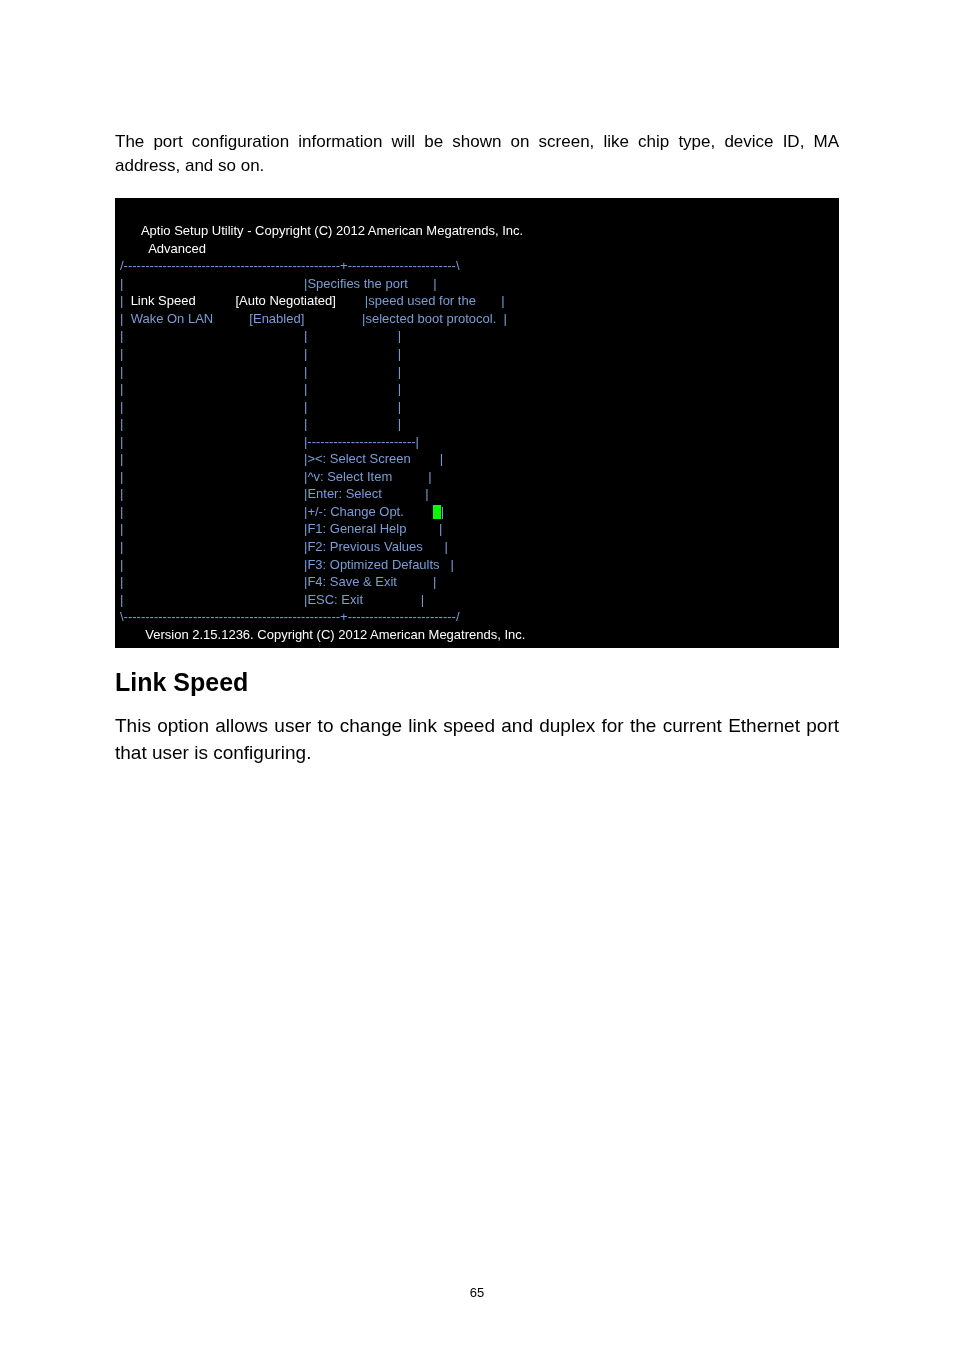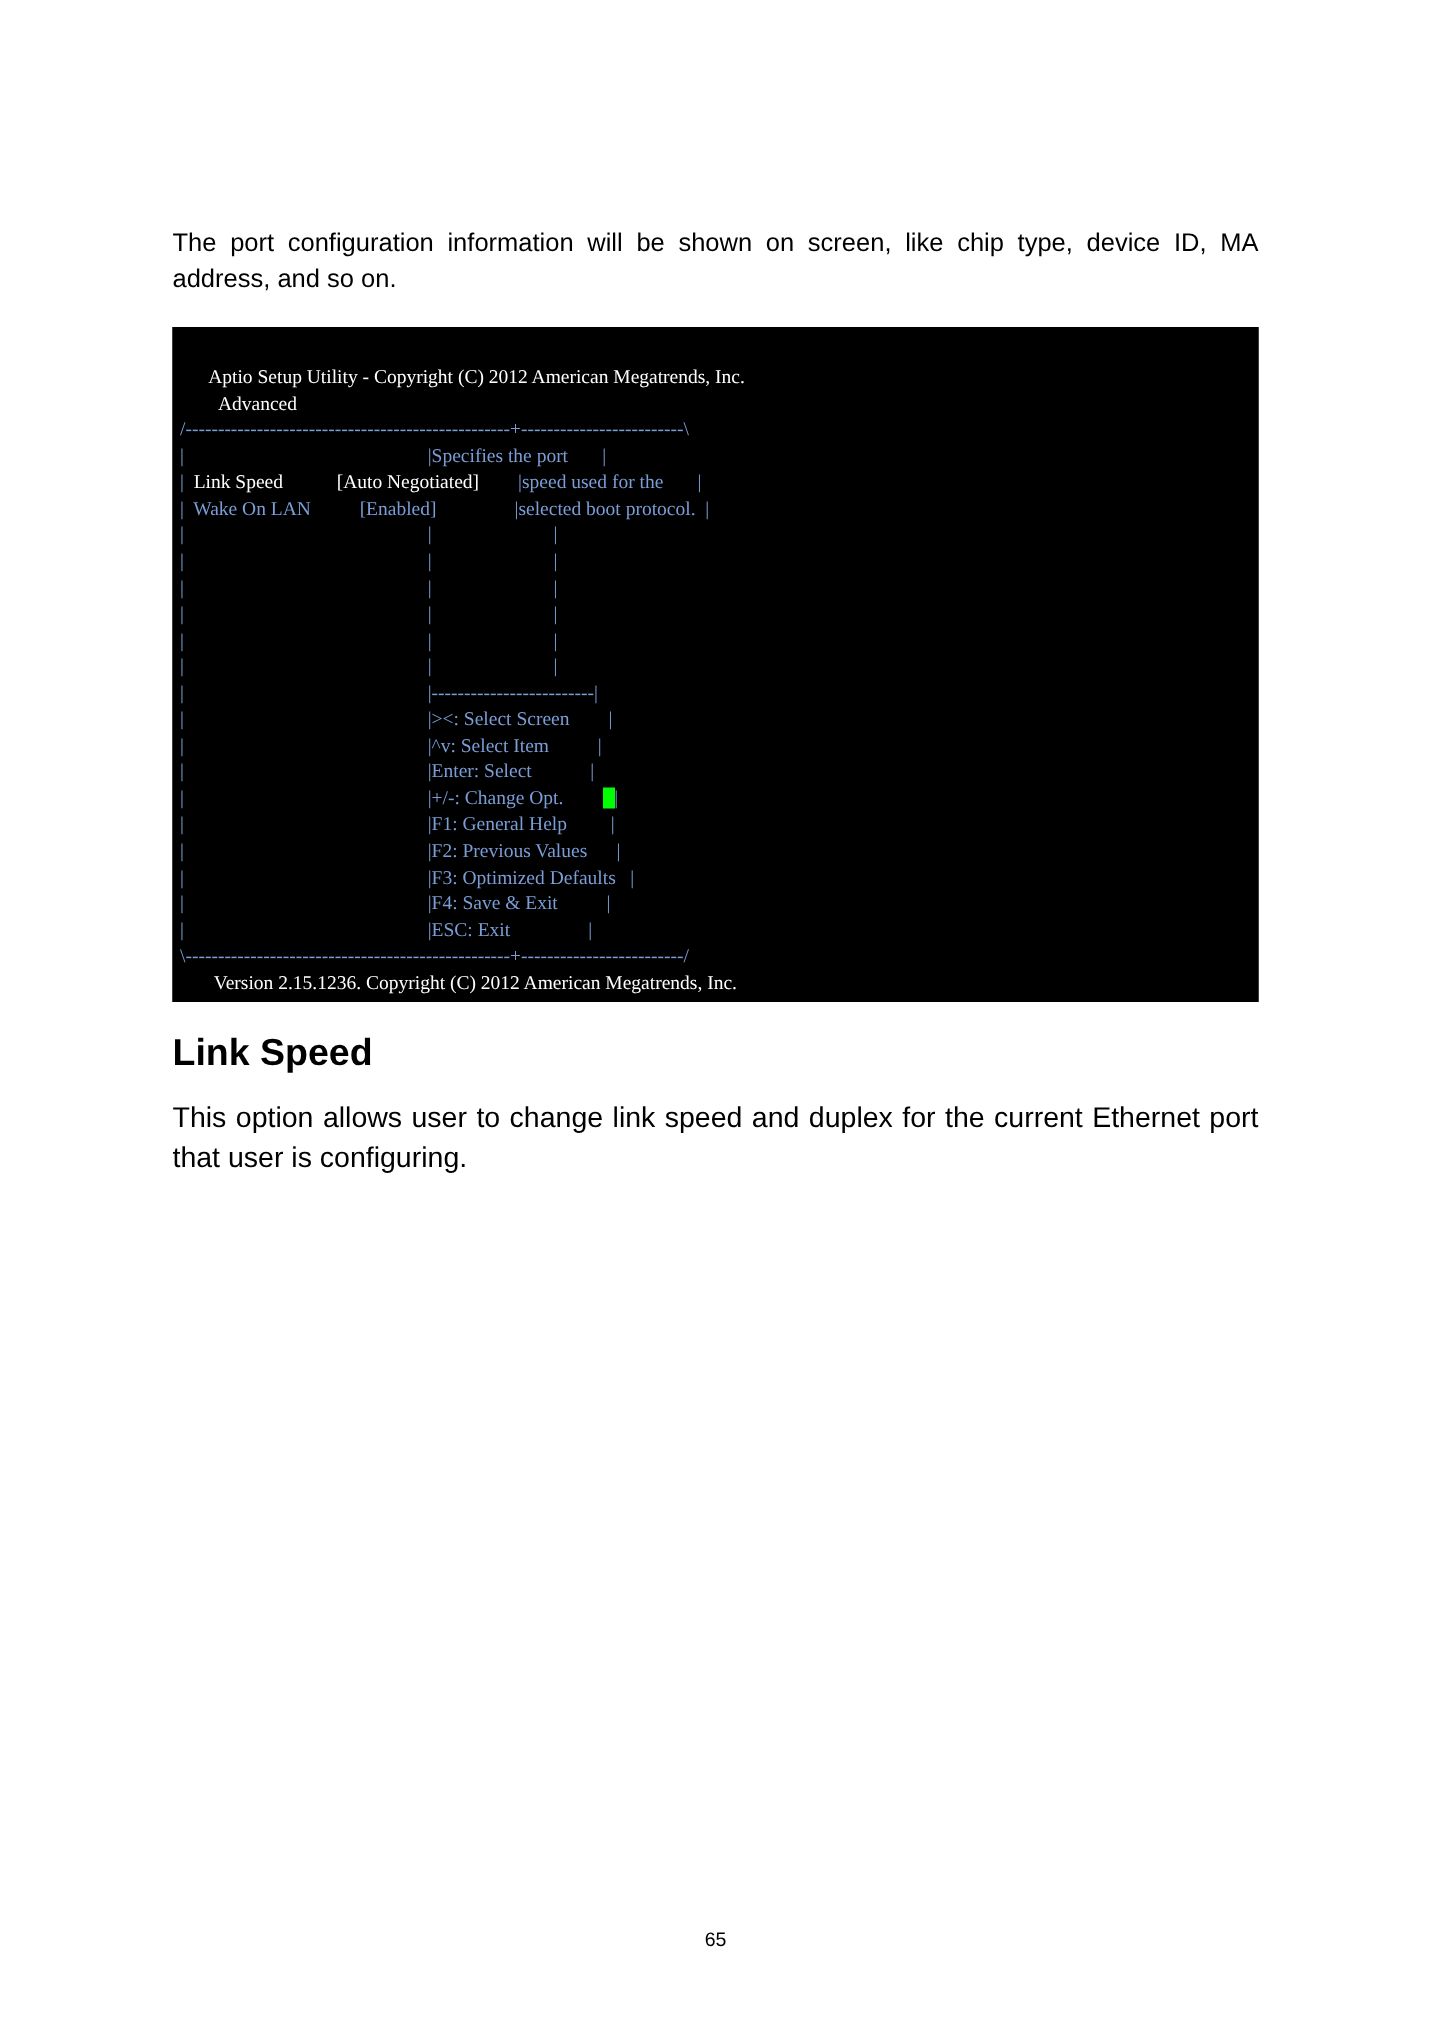--- a/index.html
+++ b/index.html
@@ -10,26 +10,25 @@
       font-family: Arial, Helvetica, sans-serif;
       padding: 130px 115px 0 115px;
       color: #000;
       position: relative;
     }
     .intro {
       font-size: 17px;
       line-height: 1.4;
       text-align: justify;
       margin-bottom: 20px;
-      margin-top: 20px;
     }
     .bios {
       background: #000;
       color: #aaa;
-      font-family: Liberation Serif, serif;
+      font-family: Liberation Sans, sans-serif;
       font-size: 13px;
       line-height: 1.35;
       padding: 6px 4px 4px 4px;
       white-space: pre;
       overflow: hidden;
       border: 1px solid #000;
       margin-bottom: 20px;
     }
     .bios .white { color: #fff; }
     .bios .blue  { color: #7a9dd6; }

